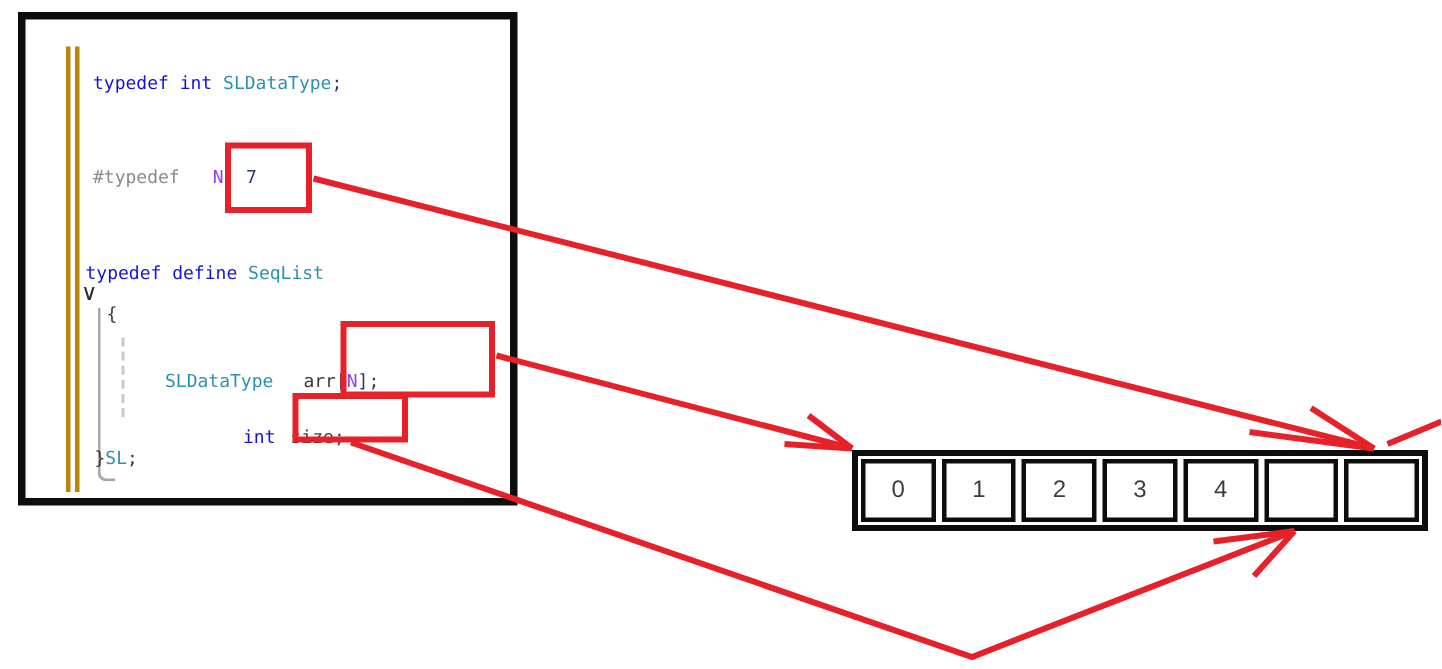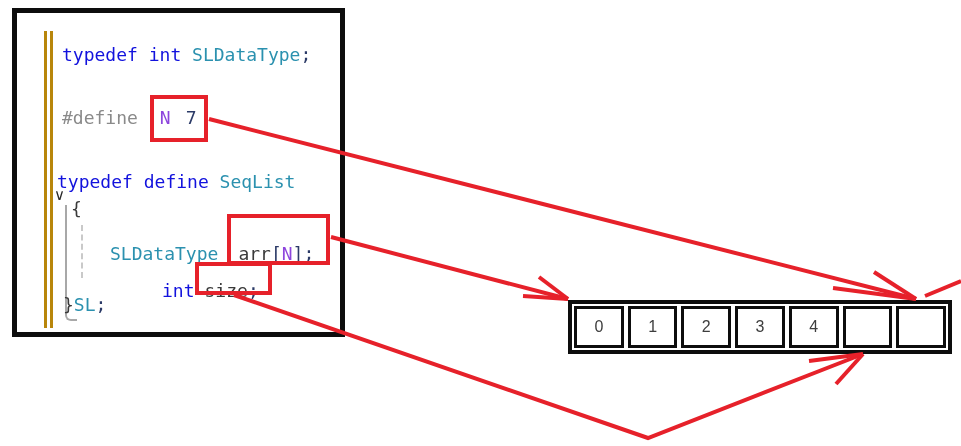--- a/index.html
+++ b/index.html
@@ -23,21 +23,21 @@
   .scope-line{
     position:absolute;left:48px;top:192px;width:12px;height:116px;box-sizing:border-box;
     border-left:2px solid var(--guide);border-bottom:2px solid var(--guide);
     border-bottom-left-radius:6px;
   }
   .dashed-guide{
     position:absolute;left:64px;top:212px;width:0;height:53px;
     border-left:2px dashed #c9c9c9;
   }
   .code-line{
-    position:absolute;font-size:18px;line-height:22px;white-space:pre;color:var(--plain);
+    position:absolute;font-size:12px;line-height:22px;white-space:pre;color:var(--plain);
   }
   .tok{display:inline-block;}
   .tok.kw{color:var(--kw);}
   .tok.type{color:var(--type);}
   .tok.pre{color:var(--pre);}
   .tok.macro{color:var(--macro);}
   .tok.plain{color:var(--plain);}
   .tok.navy{color:var(--navy);}
   
   .hl-box{
@@ -68,21 +68,21 @@
 
   <div class="code-panel">
     <div class="gold-bar"></div>
     <span class="chevron">∨</span>
     <div class="scope-line"></div>
     <div class="dashed-guide"></div>
   </div>
 
   <div id="code-lines">
       <div class="code-line" style="left: 62px; top: 44px;"><span class="tok kw">typedef </span><span class="tok kw">int </span><span class="tok type">SLDataType</span><span class="tok navy">;</span></div>
-      <div class="code-line" style="left: 62px; top: 107px;"><span class="tok pre">#define</span><span class="tok macro" style="margin-left: 22px;">N</span><span class="tok navy" style="margin-left: 15px;">7</span></div>
+      <div class="code-line" style="left: 62px; top: 107px;"><span class="tok pre">#typedef</span><span class="tok macro" style="margin-left: 22px;">N</span><span class="tok navy" style="margin-left: 15px;">7</span></div>
       <div class="code-line" style="left: 57px; top: 171px;"><span class="tok kw">typedef </span><span class="tok kw">define </span><span class="tok type">SeqList</span></div>
       <div class="code-line" style="left: 71px; top: 198px;"><span class="tok plain">{</span></div>
       <div class="code-line" style="left: 110px; top: 243px;"><span class="tok type">SLDataType</span><span class="tok plain" style="margin-left: 20px;">arr</span><span class="tok navy">[</span><span class="tok macro">N</span><span class="tok navy">]</span><span class="tok navy">;</span></div>
       <div class="code-line" style="left: 162px; top: 264px; margin-top: 16px;"><span class="tok kw">int</span><span class="tok plain" style="margin-left: 10px;">size</span><span class="tok navy">;</span></div>
       <div class="code-line" style="left: 63px; top: 294px; text-align: center;"><span class="tok plain">}</span><span class="tok type">SL</span><span class="tok navy">;</span></div>
     </div>
 
   <div class="hl-box" id="hl-n"></div>
   <div class="hl-box" id="hl-arr"></div>
   <div class="hl-box" id="hl-size"></div>

